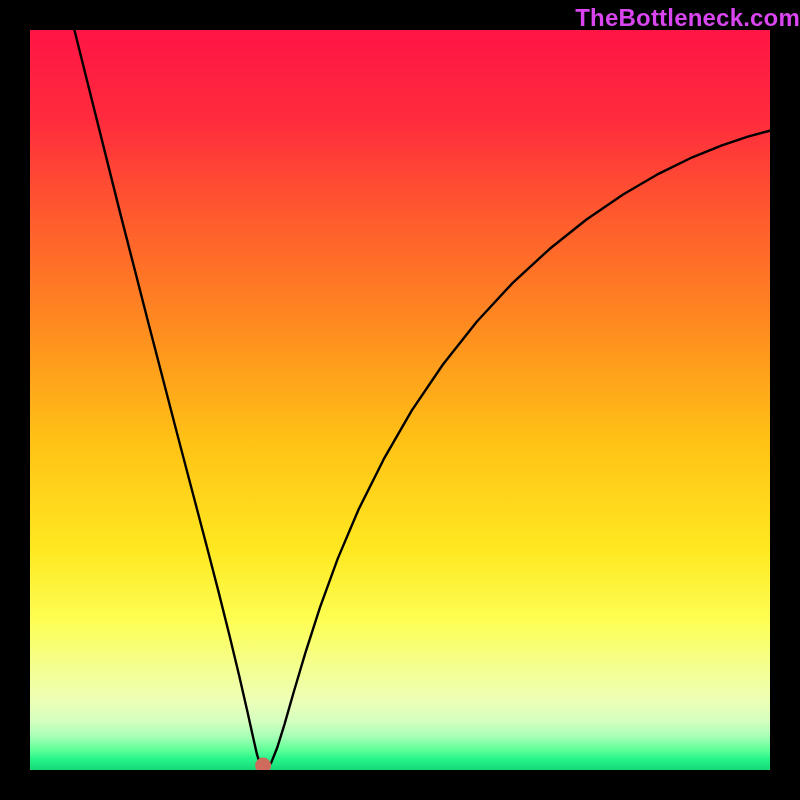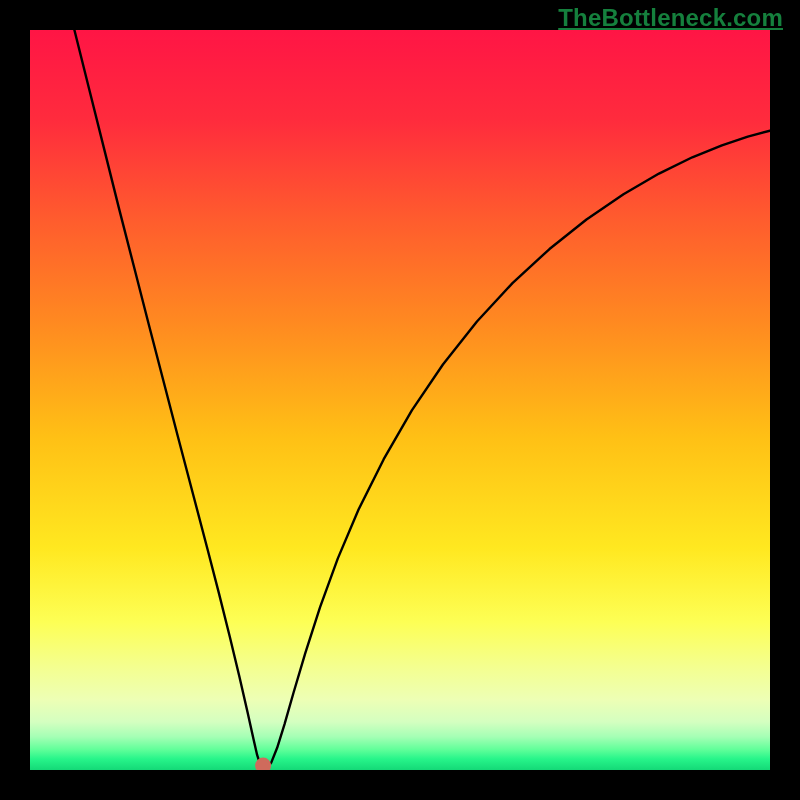--- a/index.html
+++ b/index.html
@@ -22,27 +22,26 @@
   .plot {
     position: absolute;
     left: 0;
     top: 0;
     width: 740px;
     height: 740px;
   }
   .watermark {
     position: absolute;
     top: 4px;
-    right: 17px;
-    color: #15803d;
+    right: 0;
+    color: #d946ef;
     font-size: 24px;
     font-weight: 600;
     letter-spacing: 0.2px;
     user-select: none;
-    text-decoration: underline;
   }
   svg {
     display: block;
   }
 </style>
 </head>
 <body>
 
 <div class="watermark">TheBottleneck.com</div>
 

